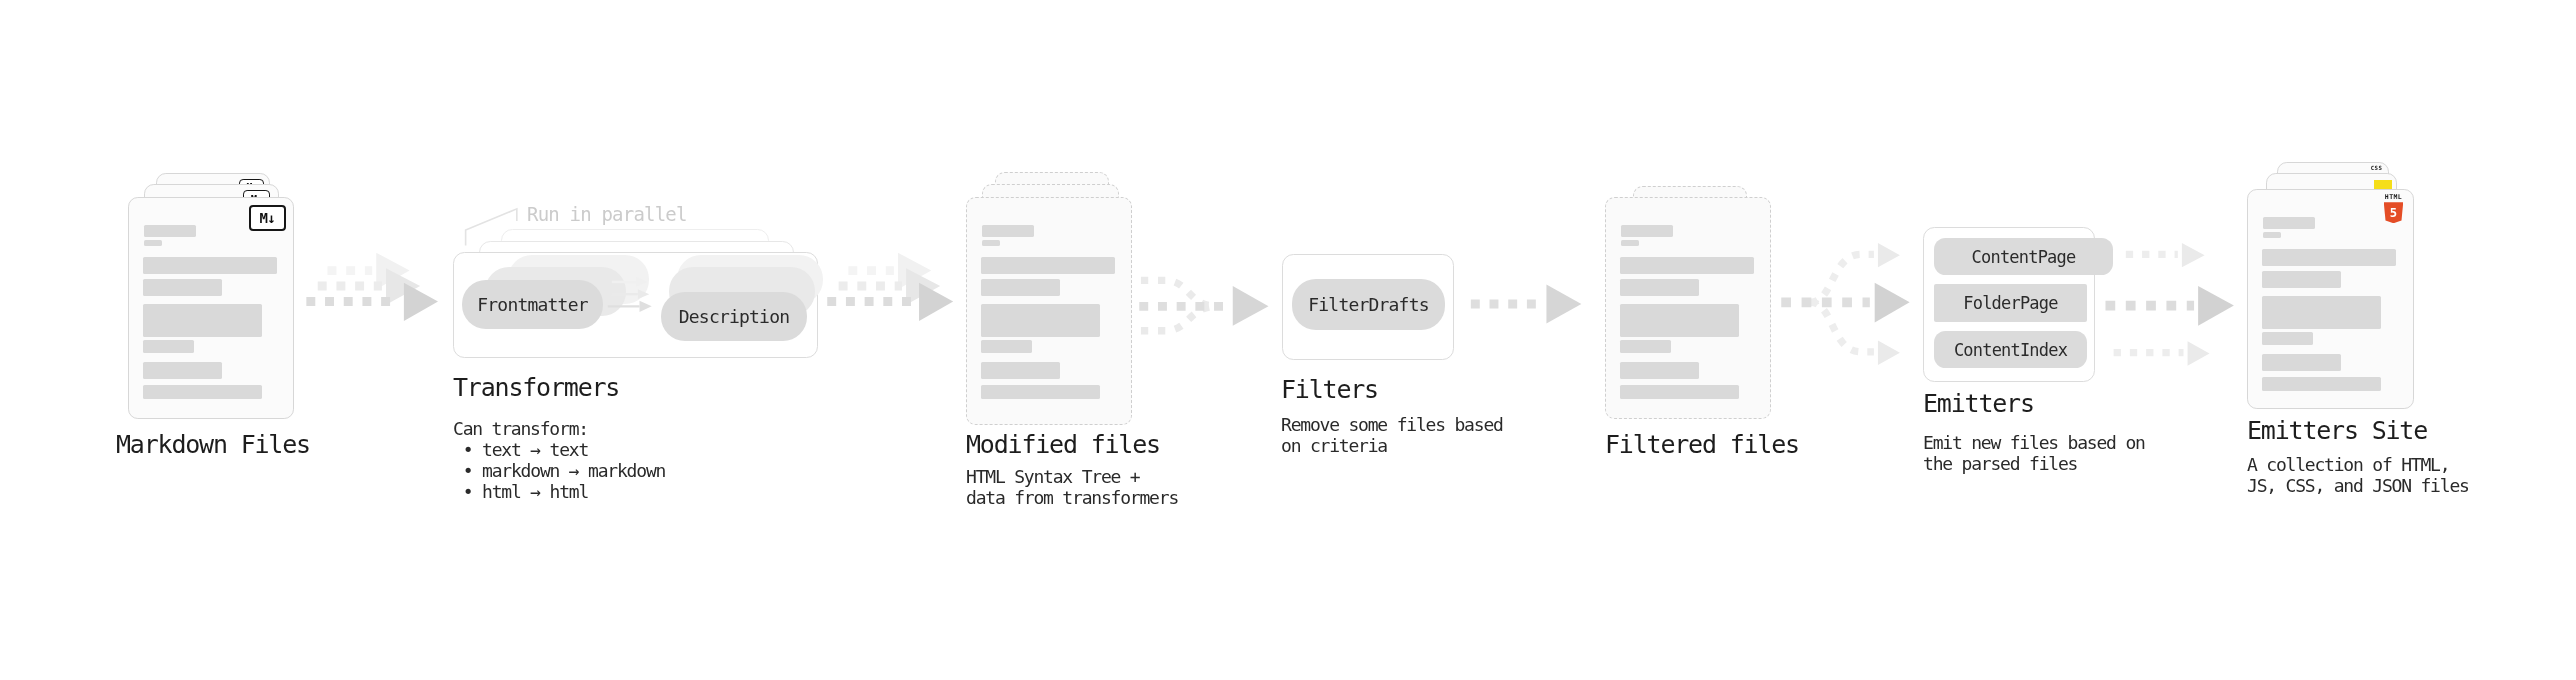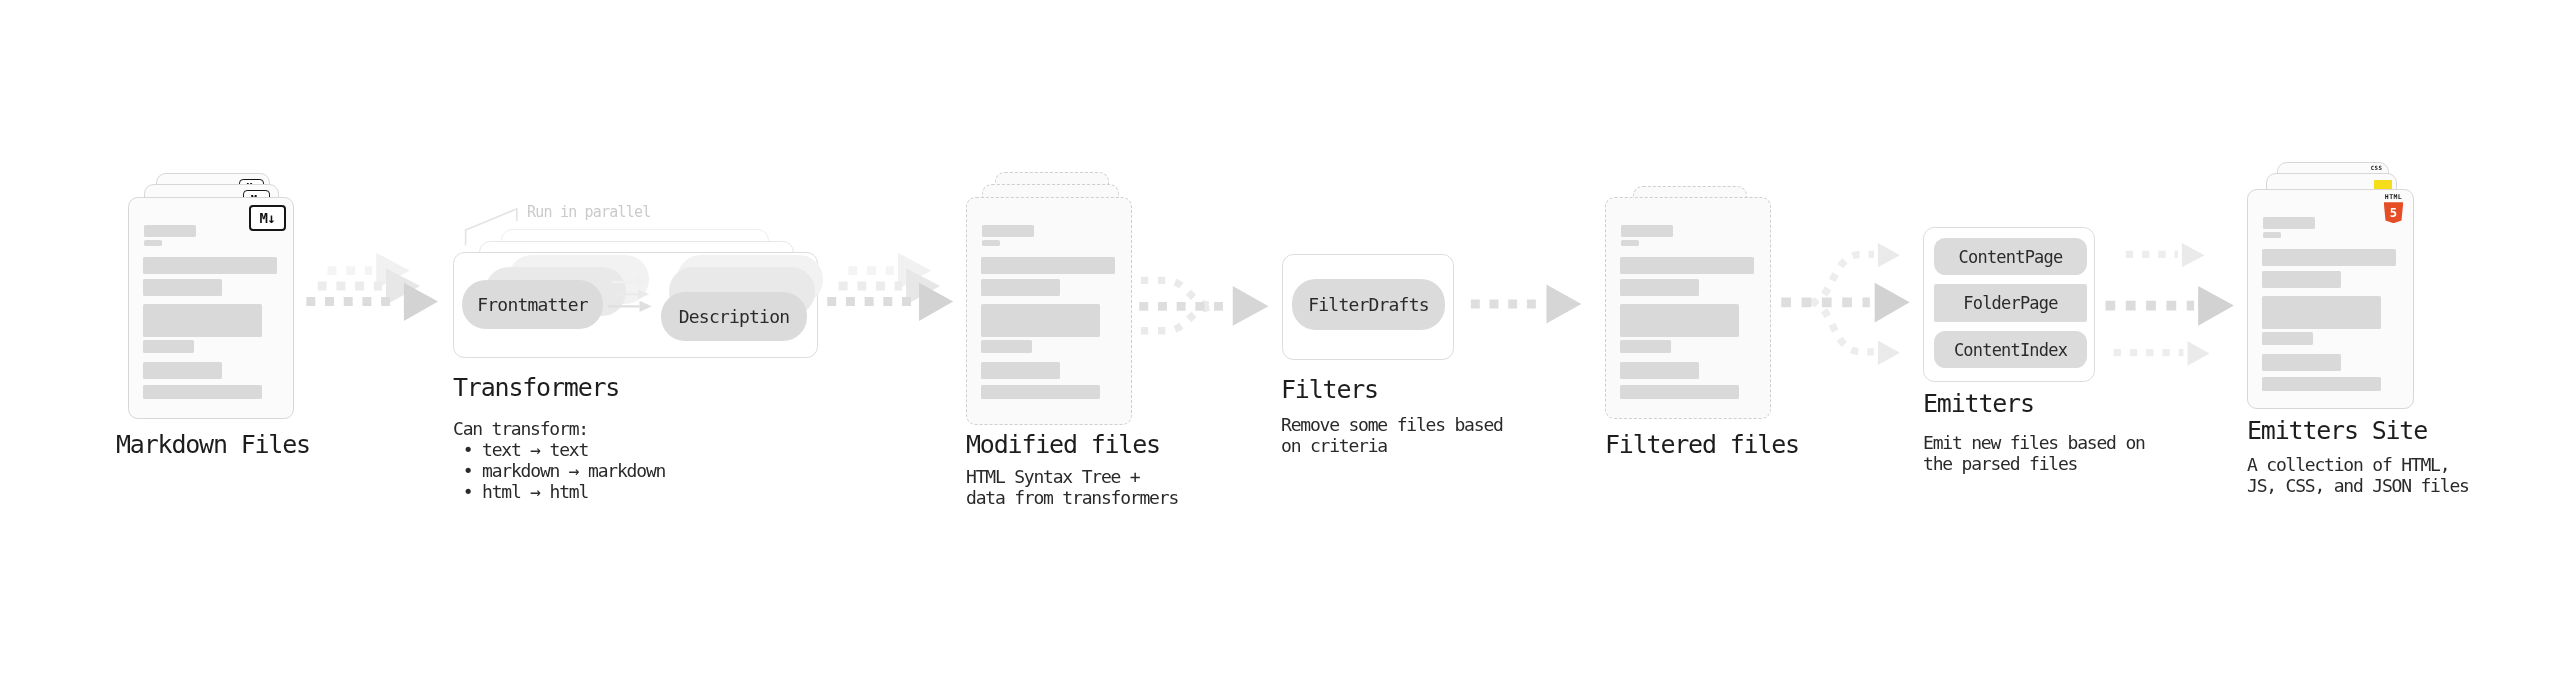--- a/index.html
+++ b/index.html
@@ -44,21 +44,21 @@
         display:flex;align-items:center;justify-content:center;
         font-size:18px;letter-spacing:-0.8px;color:#2b2b2b;}
   .pill.echo1{background:#e9e9e9;}
   .pill.echo2{background:#f2f2f2;}
   
   .stage-label{position:absolute;font-size:25px;line-height:25px;letter-spacing:-1.2px;
                color:#1d1d1d;white-space:nowrap;}
   .desc{position:absolute;font-size:18px;letter-spacing:-1.2px;color:#2a2a2a;white-space:nowrap;}
   .desc div{line-height:21px;}
   .desc .indent{padding-left:9.8px;}
-  .callout-text{position:absolute;font-size:15px;letter-spacing:-0.8px;color:#cbcbcb;white-space:nowrap;}
+  .callout-text{position:absolute;font-size:19px;letter-spacing:-0.8px;color:#cbcbcb;white-space:nowrap;}
   #arrow-layer{position:absolute;left:0;top:0;pointer-events:none;}
 </style>
 </head>
 <body>
 
 <div id="canvas">
 
   <div>
     <div class="card" style="left:156px;top:173px;width:114px;height:222px">
       <div class="md-logo md-sm2">M↓</div>
@@ -144,21 +144,21 @@
       <div class="bar b5"></div>
       <div class="bar b6"></div>
       <div class="bar b7"></div>
       <div class="bar b8"></div>
     </div>
     <div class="stage-label" style="left:1605px;top:432px">Filtered files</div>
   </div>
 
   <div>
     <div class="cbox" style="left:1923px;top:227px;width:172px;height:155px"></div>
-    <div class="pill" style="left:1934px;top:238px;width:153px;height:37px;border-radius:11.4px;font-size:17px">ContentPage</div>
+    <div class="pill" style="left:1934px;top:238px;width:179px;height:37px;border-radius:11.4px;font-size:17px">ContentPage</div>
     <div class="pill" style="left:1934px;top:284px;width:153px;height:38px;border-radius:2px;font-size:17px">FolderPage</div>
     <div class="pill" style="left:1934px;top:331px;width:153px;height:37px;border-radius:11.4px;font-size:17px">ContentIndex</div>
     <div class="stage-label" style="left:1923px;top:391px">Emitters</div>
     <div class="desc" style="left:1923px;top:432px">
       <div>Emit new files based on</div>
       <div>the parsed files</div>
     </div>
   </div>
 
   <div>

